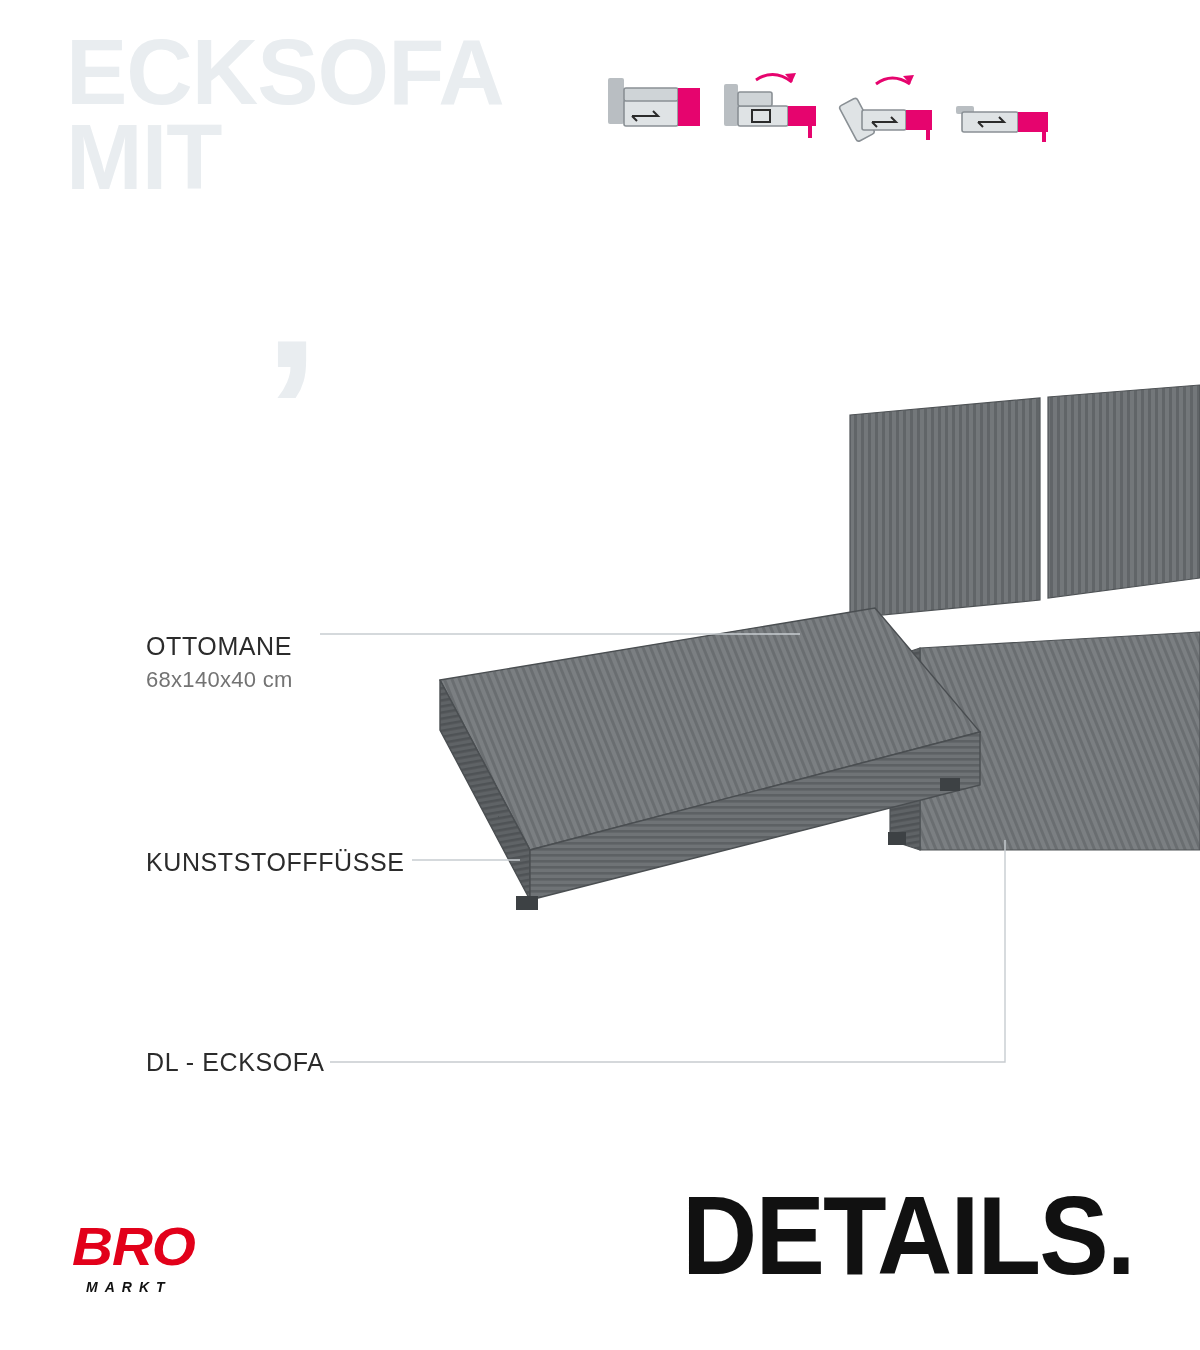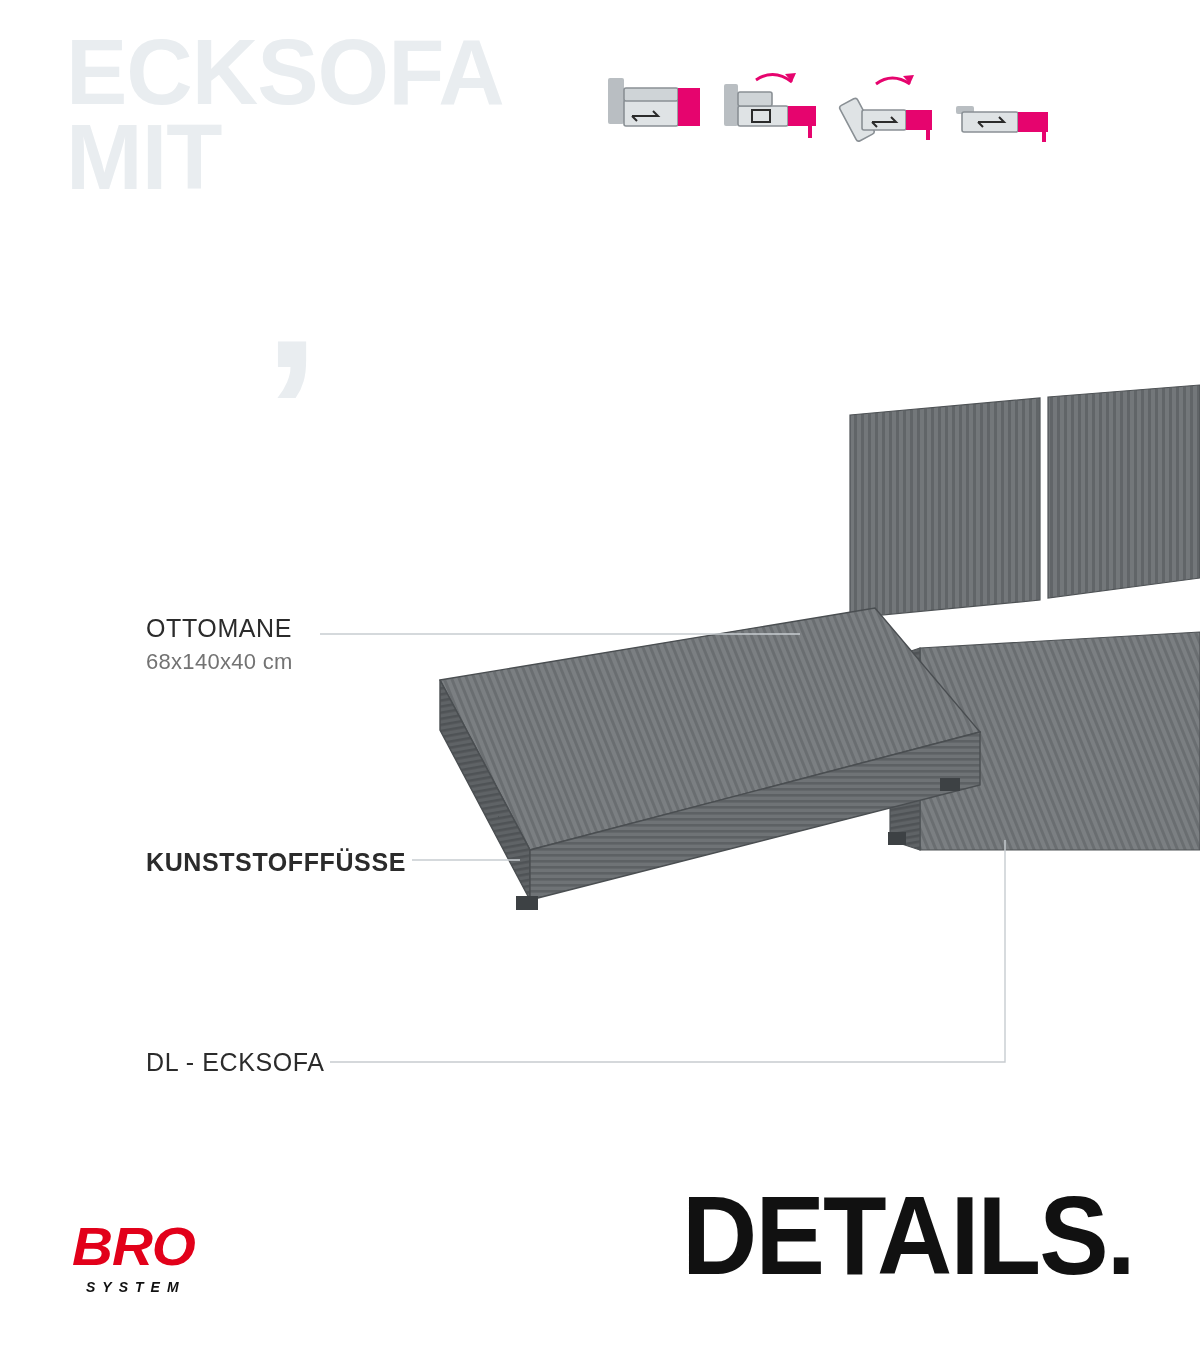--- a/index.html
+++ b/index.html
@@ -91,22 +91,22 @@
   }
   .callout .c-sub {
     font-size: 22px;
     letter-spacing: 0.3px;
     white-space: nowrap;
     display: block;
     margin-top: 6px;
     color: #737373;
   }
 
-  #callout-ottomane { left: 146px; top: 614px; }
-  #callout-feet     { left: 146px; top: 848px; font-weight: bold; }
+  #callout-ottomane { left: 146px; top: 632px; }
+  #callout-feet     { left: 146px; top: 848px; }
   #callout-dl       { left: 146px; top: 1048px; }
 
   .leader {
     position: absolute;
     pointer-events: none;
   }
 
   
   .details-word {
     position: absolute;
@@ -275,14 +275,14 @@
 </div>
 
 <div class="callout" id="callout-dl">
   <span class="c-title">DL - ECKSOFA</span>
 </div>
 
 <div class="details-word">DETAILS.</div>
 
 <div class="logo">
   <span class="logo-main">BRO</span>
-  <span class="logo-sub">SYSTEM</span>
+  <span class="logo-sub">MARKT</span>
 </div>
 
 </body></html>

